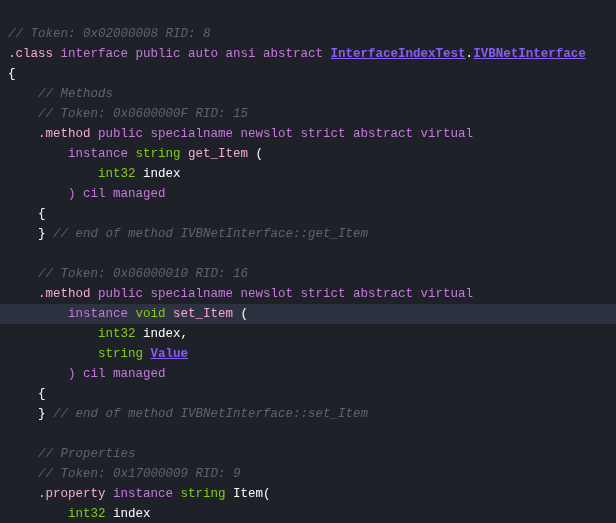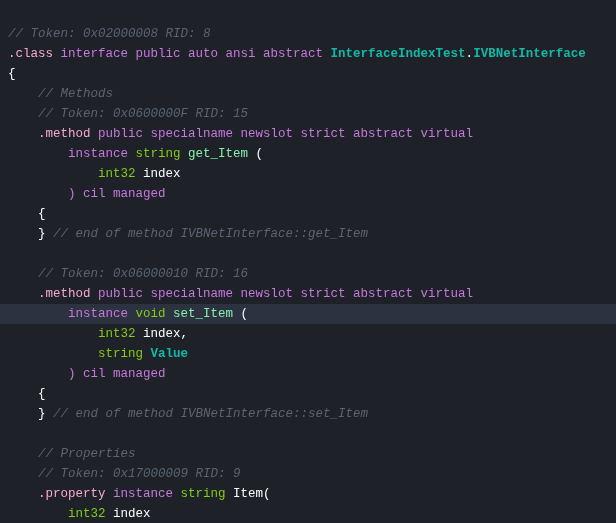--- a/index.html
+++ b/index.html
@@ -24,21 +24,21 @@
     }
     .line.highlighted {
       background-color: #2d3240;
       display: block;
     }
     
     .comment { color: #5c6370; font-style: italic; }
     .keyword { color: #c678dd; font-family: Liberation Mono, monospace; }
     .type { color: #84cc16; }
     .directive { color: #f9a8d4; }
-    .bold-white { color: #14b8a6; font-weight: bold; }
+    .bold-white { color: #8b5cf6; font-weight: bold; text-decoration: underline; }
     .white { color: #ffffff; }
-    .blue { color: #86efac; }
+    .blue { color: #f9a8d4; }
   </style>
 </head>
 <body>
 
 <div class="code-container" id="code-container">
 <span class="line"><span class="comment">// Token: 0x02000008 RID: 8</span></span><span class="line"><span class="directive">.class </span><span class="keyword">interface </span><span class="keyword">public auto ansi abstract </span><span class="bold-white">InterfaceIndexTest</span><span class="white">.</span><span class="bold-white">IVBNetInterface</span></span><span class="line"><span class="white">{</span></span><span class="line"><span class="comment">    // Methods</span></span><span class="line"><span class="comment">    // Token: 0x0600000F RID: 15</span></span><span class="line"><span class="directive">    .method </span><span class="keyword">public specialname newslot strict abstract virtual</span></span><span class="line"><span class="keyword">        instance </span><span class="type">string </span><span class="blue">get_Item</span><span class="white"> (</span></span><span class="line"><span class="type">            int32 </span><span class="white">index</span></span><span class="line"><span class="keyword">        ) cil managed</span></span><span class="line"><span class="white">    {</span></span><span class="line"><span class="white">    } </span><span class="comment">// end of method IVBNetInterface::get_Item</span></span><span class="line">&nbsp;</span><span class="line"><span class="comment">    // Token: 0x06000010 RID: 16</span></span><span class="line"><span class="directive">    .method </span><span class="keyword">public specialname newslot strict abstract virtual</span></span><span class="line highlighted"><span class="keyword">        instance </span><span class="type">void </span><span class="blue">set_Item</span><span class="white"> (</span></span><span class="line"><span class="type">            int32 </span><span class="white">index,</span></span><span class="line"><span class="type">            string </span><span class="bold-white">Value</span></span><span class="line"><span class="keyword">        ) cil managed</span></span><span class="line"><span class="white">    {</span></span><span class="line"><span class="white">    } </span><span class="comment">// end of method IVBNetInterface::set_Item</span></span><span class="line">&nbsp;</span><span class="line"><span class="comment">    // Properties</span></span><span class="line"><span class="comment">    // Token: 0x17000009 RID: 9</span></span><span class="line"><span class="directive">    .property </span><span class="keyword">instance </span><span class="type">string </span><span class="white">Item(</span></span><span class="line"><span class="type">        int32 </span><span class="white">index</span></span></div>
 
 </body></html>

